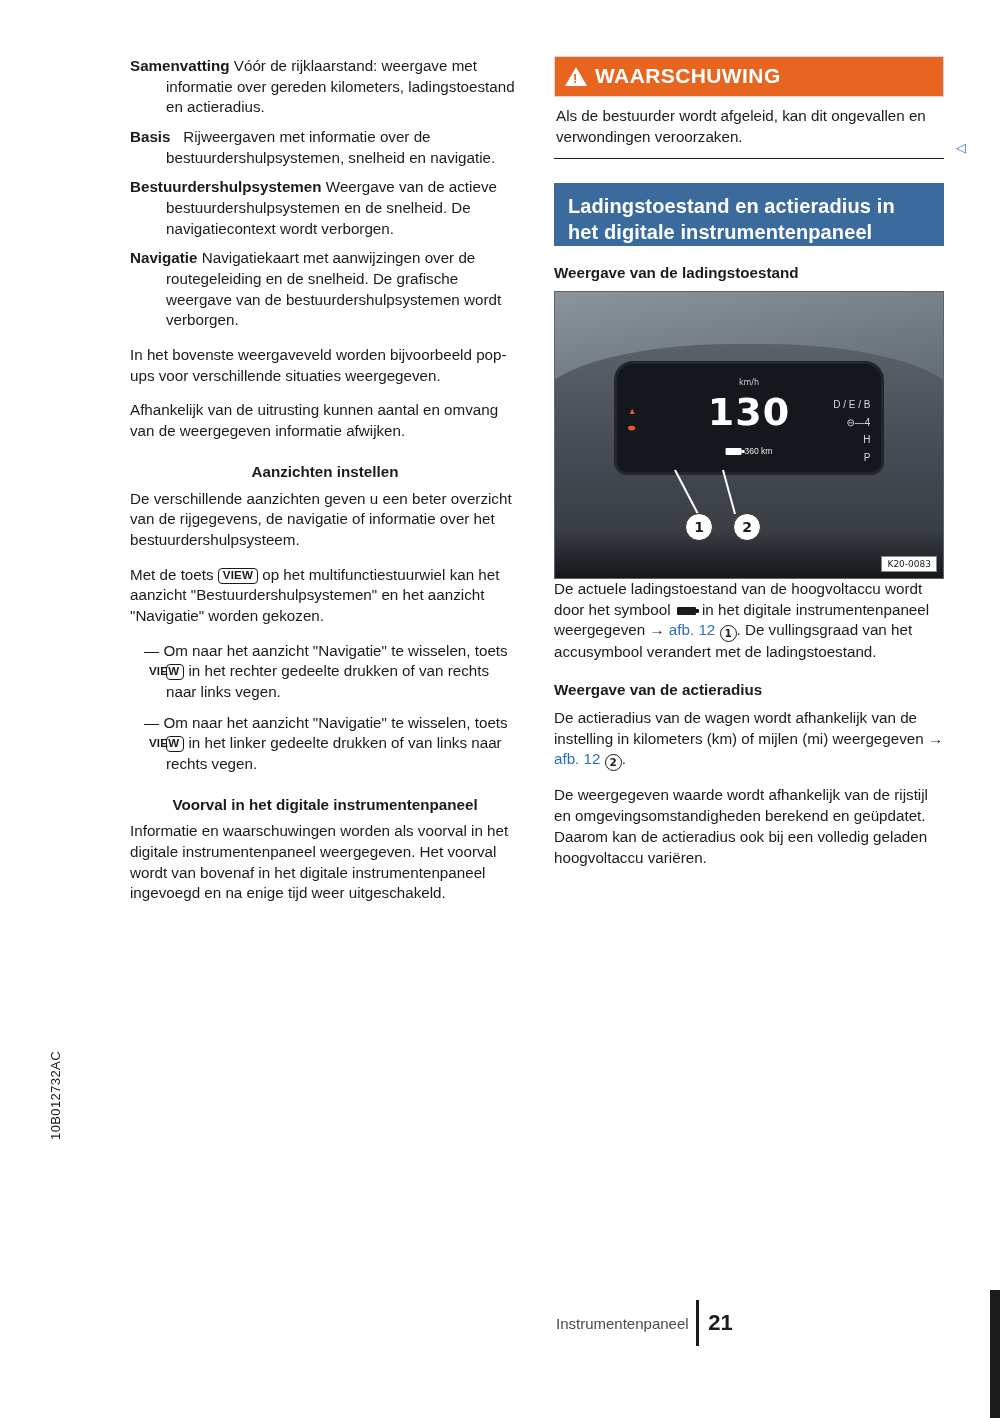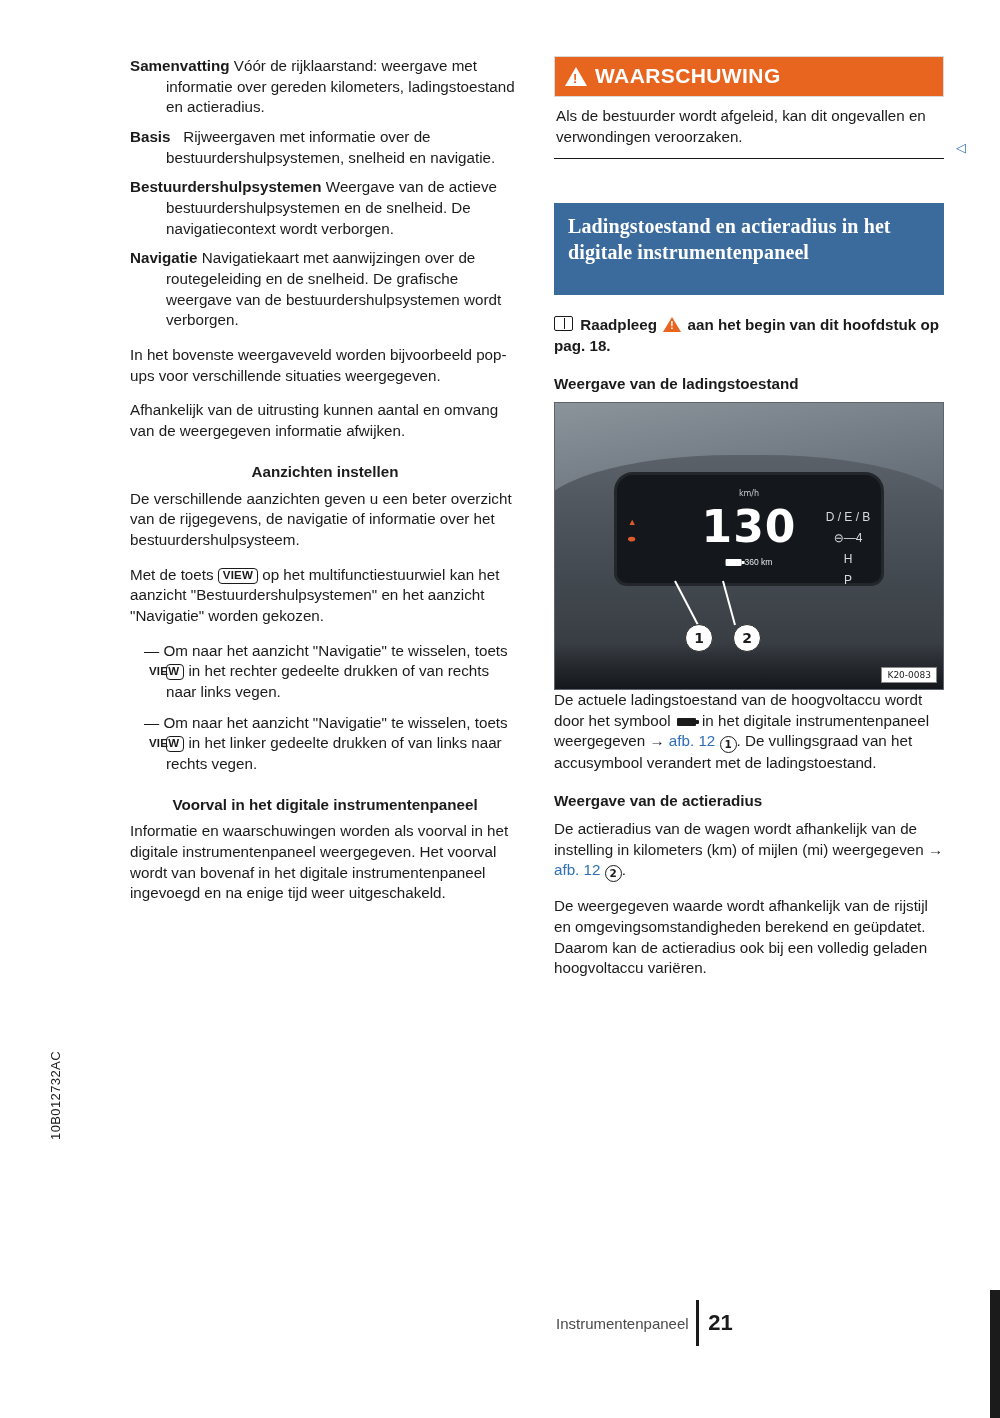--- a/index.html
+++ b/index.html
@@ -144,24 +144,23 @@
     font-size: 13px;
   }
 
   
   .blue-banner {
     background: #3b6a9c;
     color: #ffffff;
     font-size: 20px;
     font-weight: bold;
     line-height: 1.28;
-    padding: 11px 14px 30px 14px;
-    margin-top: 44px;
+    padding: 11px 14px 1px 14px;
+    margin-top: 24px;
     letter-spacing: 0.1px;
-    font-family: Liberation Serif, serif;
   }
 
   .ref-line {
     font-size: 15.2px;
     line-height: 1.38;
     font-weight: bold;
     margin: 20px 0 18px 0;
   }
   .book-icon {
     display: inline-block;
@@ -246,21 +245,21 @@
     color: #c9ccd0;
     font-size: 8px;
     font-family: "DejaVu Sans", sans-serif;
   }
   .fig-speed {
     position: absolute;
     left: 50%;
     top: 24%;
     transform: translateX(-50%);
     color: #ffffff;
-    font-size: 44px;
+    font-size: 38px;
     font-weight: bold;
     letter-spacing: 1px;
     font-family: "DejaVu Sans", sans-serif;
   }
   .fig-range {
     position: absolute;
     left: 50%;
     top: 76%;
     transform: translateX(-50%);
     color: #e7e9eb;
@@ -290,23 +289,23 @@
     top: 36%;
     color: #e05a2b;
     font-size: 9px;
     line-height: 1.9;
   }
   .fig-right-col {
     position: absolute;
     right: 4%;
     top: 30%;
     color: #d7dadd;
-    font-size: 12px;
+    font-size: 10px;
     line-height: 1.75;
-    text-align: center;
+    text-align: right;
   }
   .fig-callout {
     position: absolute;
     width: 26px; height: 26px;
     border-radius: 50%;
     background: #ffffff;
     border: 1.6px solid #2b2b2b;
     color: #1b1b1b;
     font-size: 14px;
     font-weight: bold;
@@ -477,26 +476,20 @@
         <span>WAARSCHUWING</span>
       </div>
     </div>
     <div style="position:relative;">
       <div class="warn-body">Als de bestuurder wordt afgeleid, kan dit ongevallen en verwondingen veroorzaken.</div>
       <span class="warn-end">◁</span>
     </div>
 
     <div class="blue-banner">Ladingstoestand en actieradius in het digitale instrumentenpaneel</div>
 
-    <div class="ref-line">
-      <span class="book-icon"></span>
-      <span>Raadpleeg</span>
-      <span class="tri-inline"></span>
-      <span>aan het begin van dit hoofdstuk op pag. 18.</span>
-    </div>
 
     <div class="h-bold">Weergave van de ladingstoestand</div>
 
     <div class="figure">
       <div class="fig-sky"></div>
       <div class="fig-dash"></div>
 
       <div class="fig-cluster">
         <div class="fig-kmh">km/h</div>
         <div class="fig-speed">130</div>

